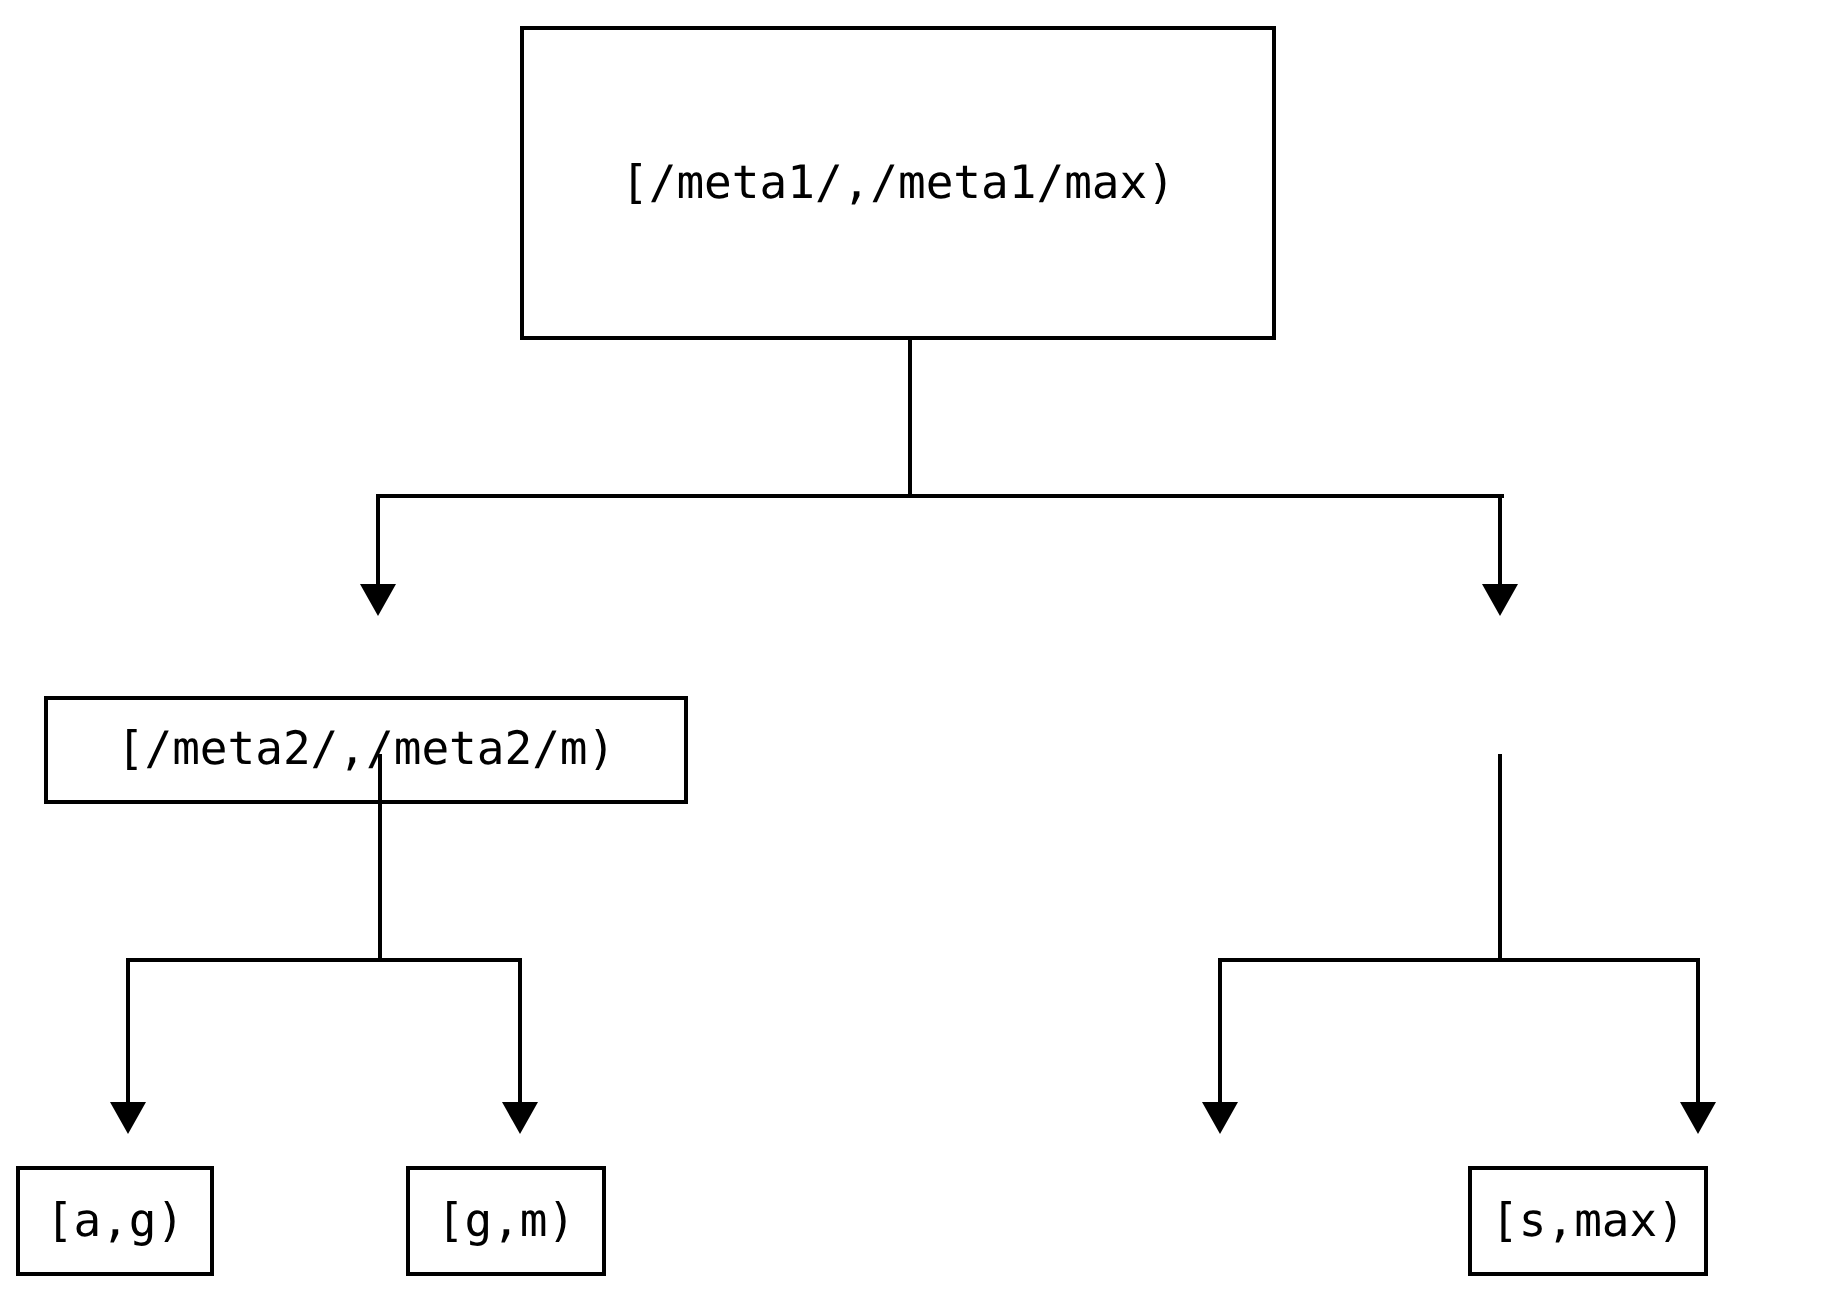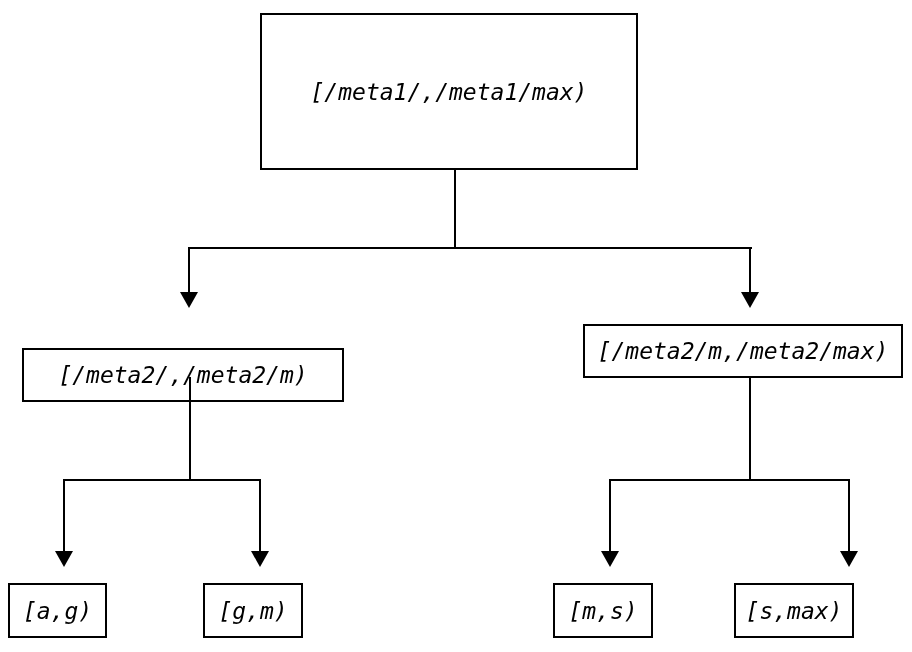--- a/index.html
+++ b/index.html
@@ -7,21 +7,20 @@
     padding: 0;
     background: #ffffff;
   }
   .canvas {
     position: relative;
     width: 912px;
     height: 652px;
     background: #ffffff;
     font-family: "DejaVu Sans Mono", "Liberation Mono", monospace;
     overflow: hidden;
-    font-style: italic;
   }
   .node {
     position: absolute;
     box-sizing: border-box;
     border: 2px solid #000000;
     background: #ffffff;
     color: #000000;
     display: flex;
     align-items: center;
     justify-content: center;
@@ -78,27 +77,25 @@
 </style>
 </head>
 <body>
 
 <div class="canvas">
 
   <div class="node node-root">[/meta1/,/meta1/max)</div>
 
   <div class="node node-mid-l">[/meta2/,/meta2/m)</div>
 
-  <div class="node node-mid-r">[/meta2/m,/meta2/max)</div>
 
   <div class="node node-leaf-1">[a,g)</div>
 
   <div class="node node-leaf-2">[g,m)</div>
 
-  <div class="node node-leaf-3">[m,s)</div>
 
   <div class="node node-leaf-4">[s,max)</div>
 
   <div class="line vline v-root"></div>
   <div class="line hline h-top"></div>
   <div class="line vline v-top-l"></div>
   <div class="line vline v-top-r"></div>
   <div class="arrow ar-top-l"></div>
   <div class="arrow ar-top-r"></div>
 

